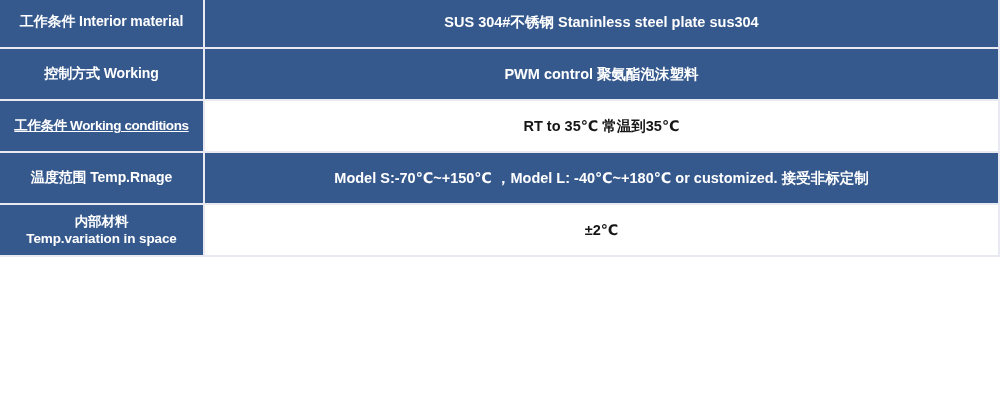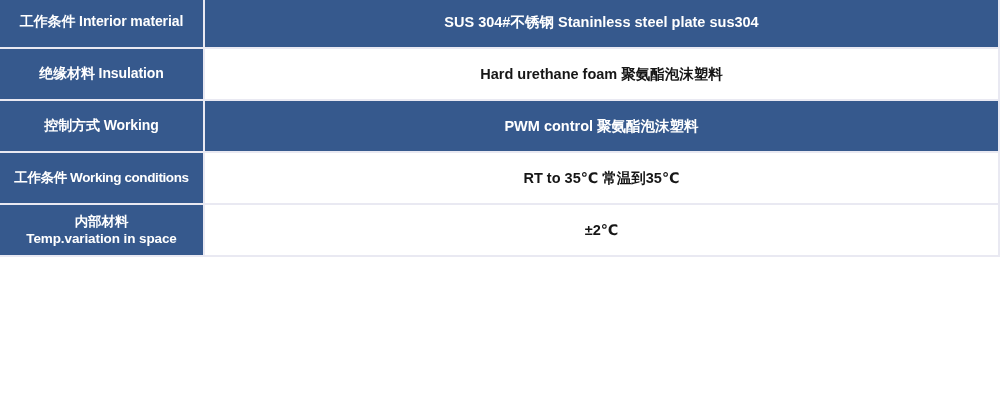--- a/index.html
+++ b/index.html
@@ -57,61 +57,61 @@
   .cell-value.blue {
     background: #36598d;
     color: #ffffff;
   }
   .cell-value.white {
     background: #ffffff;
     color: #161616;
   }
 
   
-  .cell-label.tight { font-size: 13.5px; letter-spacing: -0.4px; }
+  .cell-label.tight { font-size: 13.5px; letter-spacing: -0.4px; text-decoration: underline; }
   .cell-label.two-line { font-size: 13.5px; }
 </style>
 </head>
 <body>
 
 <table id="spec-table">
   <colgroup>
     <col class="label-col">
     <col class="value-col">
   </colgroup>
   <tbody>
 
     <tr>
       <td class="cell-label">
         <span class="ln">工作条件 Interior material</span>
       </td>
       <td class="cell-value blue">SUS 304#不锈钢 Staninless steel plate sus304</td>
     </tr>
 
-    <tr>
-      <td class="cell-label">
-        <span class="ln">绝缘材料 Insulation</span>
-      </td>
-      <td class="cell-value white">Hard urethane foam 聚氨酯泡沫塑料</td>
-    </tr>
 
     <tr>
       <td class="cell-label">
         <span class="ln">控制方式 Working</span>
       </td>
       <td class="cell-value blue">PWM control 聚氨酯泡沫塑料</td>
     </tr>
 
     <tr>
       <td class="cell-label tight">
         <span class="ln">工作条件 Working conditions</span>
       </td>
       <td class="cell-value white">RT to 35℃ 常温到35℃</td>
     </tr>
 
+    <tr>
+      <td class="cell-label">
+        <span class="ln">温度范围 Temp.Rnage</span>
+      </td>
+      <td class="cell-value blue">Model S:-70℃~+150℃ ，Model L: -40℃~+180℃ or customized. 接受非标定制</td>
+    </tr>
 
 
 
     <tr>
       <td class="cell-label two-line">
         <span class="ln">内部材料</span>
         <span class="ln">Temp.variation in space</span>
       </td>
       <td class="cell-value white">±2℃</td>
     </tr>

